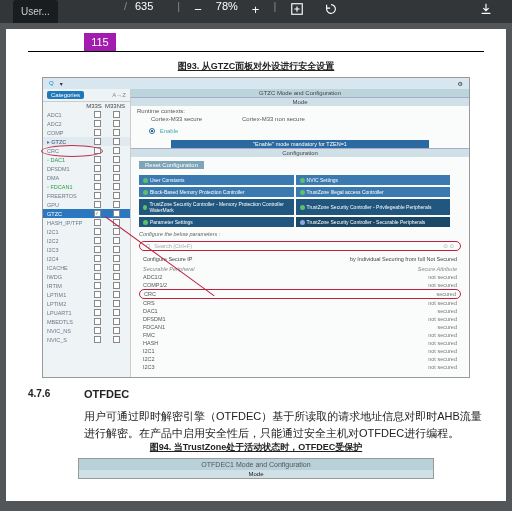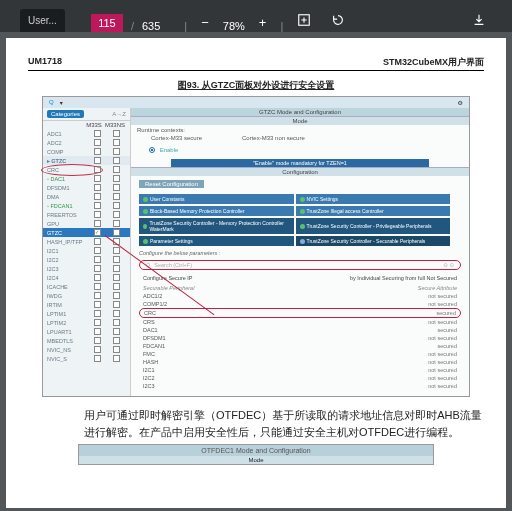--- a/index.html
+++ b/index.html
@@ -1,21 +1,21 @@
 <!DOCTYPE html>
 <html><head>
 <meta charset="utf-8">
 <style>
   * { box-sizing: border-box; margin: 0; padding: 0; }
   body { font-family: Arial, "Microsoft YaHei", sans-serif; background: #525659; width: 512px; height: 511px; overflow: hidden; }
   
   
-  .toolbar { background: #323639; height: 32px; display: flex; align-items: flex-end; padding: 0 20px; gap: 8px; color: #fff; font-size: 11px; }
+  .toolbar { background: #323639; height: 23px; display: flex; align-items: flex-start; padding: 0 13px; gap: 8px; color: #fff; font-size: 11px; }
   .tab { background: #1a1d20; color: #ccc; padding: 6px 8px; border-radius: 3px 3px 0 0; font-size: 10px; }
-  .page-input { background: #be185d; color: #fff; border: none; width: 32px; text-align: center; padding: 3px; font-size: 11px; }
+  .page-input { background: #a21caf; color: #fff; border: none; width: 32px; text-align: center; padding: 3px; font-size: 11px; margin-top: 33px; }
   .sep { color: #888; }
   .tool-btn { color: #fff; cursor: pointer; padding: 2px 6px; font-size: 13px; }
   .tool-icon { display: inline-block; width: 14px; height: 14px; }
   
   
   .page { background: #fff; width: 500px; margin: 6px auto 0; padding: 18px 22px; font-size: 8px; color: #222; min-height: 470px; }
   .doc-id { font-weight: bold; font-size: 9px; }
   .doc-title { float: right; font-weight: bold; font-size: 9px; }
   .hdr-line { border-top: 1px solid #000; margin: 4px 0 8px; }
   .caption { text-align: center; font-weight: bold; font-size: 9px; text-decoration: underline; margin: 0 0; }
@@ -112,24 +112,20 @@
       </svg>
   </span>
   <span class="tool-btn" style="margin-left:auto">
     <svg class="tool-icon" viewBox="0 0 16 16">
         <path d="M8 2v8m-3-3 3 3 3-3M3 13h10" fill="none" stroke="#fff" stroke-width="1.3"></path>
       </svg>
   </span>
 </div>
 
 <div class="page">
-  <div>
-    <span class="doc-id">UM1718</span>
-    <span class="doc-title">STM32CubeMX用户界面</span>
-  </div>
   <div class="hdr-line"></div>
 
   <div class="caption">图93. 从GTZC面板对外设进行安全设置</div>
 
   <div class="shot">
     <div class="shot-top">
       <span class="q">Q</span>
       <span>▾</span>
       <span style="margin-left:auto">⚙</span>
     </div>
@@ -388,19 +384,24 @@
             <div class="sec-row">
               <span class="l">I2C3</span>
               <span class="r">not secured</span>
             </div>
           </div>
       </div>
     </div>
     <div class="red-line rl1"></div>
   </div>
 
+  <div class="sect">
+    <span class="sect-num">4.7.6</span>
+    <span class="sect-title">OTFDEC</span>
+  </div>
   <div class="para">用户可通过即时解密引擎（OTFDEC）基于所读取的请求地址信息对即时AHB流量进行解密。在产品中启用安全性后，只能通过安全主机对OTFDEC进行编程。</div>
 
+  <div class="caption">图94. 当TrustZone处于活动状态时，OTFDEC受保护</div>
   <div class="shot2">
     <div class="shot2-bar">OTFDEC1 Mode and Configuration</div>
     <div class="shot2-mode">Mode</div>
   </div>
 </div>
 
 </body></html>

